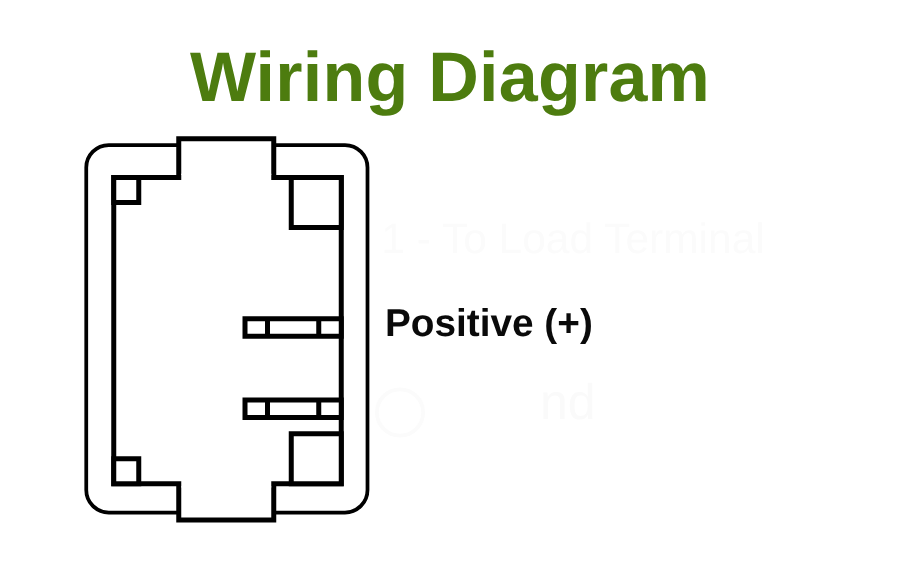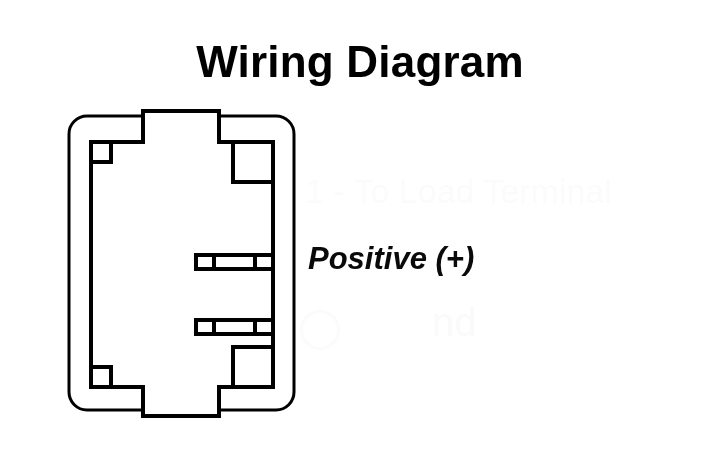--- a/index.html
+++ b/index.html
@@ -16,23 +16,23 @@
     font-family: "Liberation Sans", sans-serif;
   }
 
   
   #diagram-title {
     position: absolute;
     left: 0;
     top: 36px;
     width: 720px;
     text-align: center;
-    font-size: 44px;
+    font-size: 56px;
     font-weight: bold;
-    color: #000000;
+    color: #4d7c0f;
     letter-spacing: 0.2px;
     line-height: 52px;
     white-space: nowrap;
   }
 
   
   .watermark {
     position: absolute;
     color: #fbfbfb;
     font-weight: normal;
@@ -83,21 +83,20 @@
   }
 
   
   .wire-label {
     position: absolute;
     font-size: 31px;
     font-weight: bold;
     color: #0a0a0a;
     white-space: nowrap;
     line-height: 36px;
-    font-style: italic;
   }
   #label-positive { left: 308px; top: 241px; }
   #label-to-load  { left: 308px; top: 307px; }
 </style>
 </head>
 <body>
 
 <div id="canvas">
 
   <div id="diagram-title">Wiring Diagram</div>

